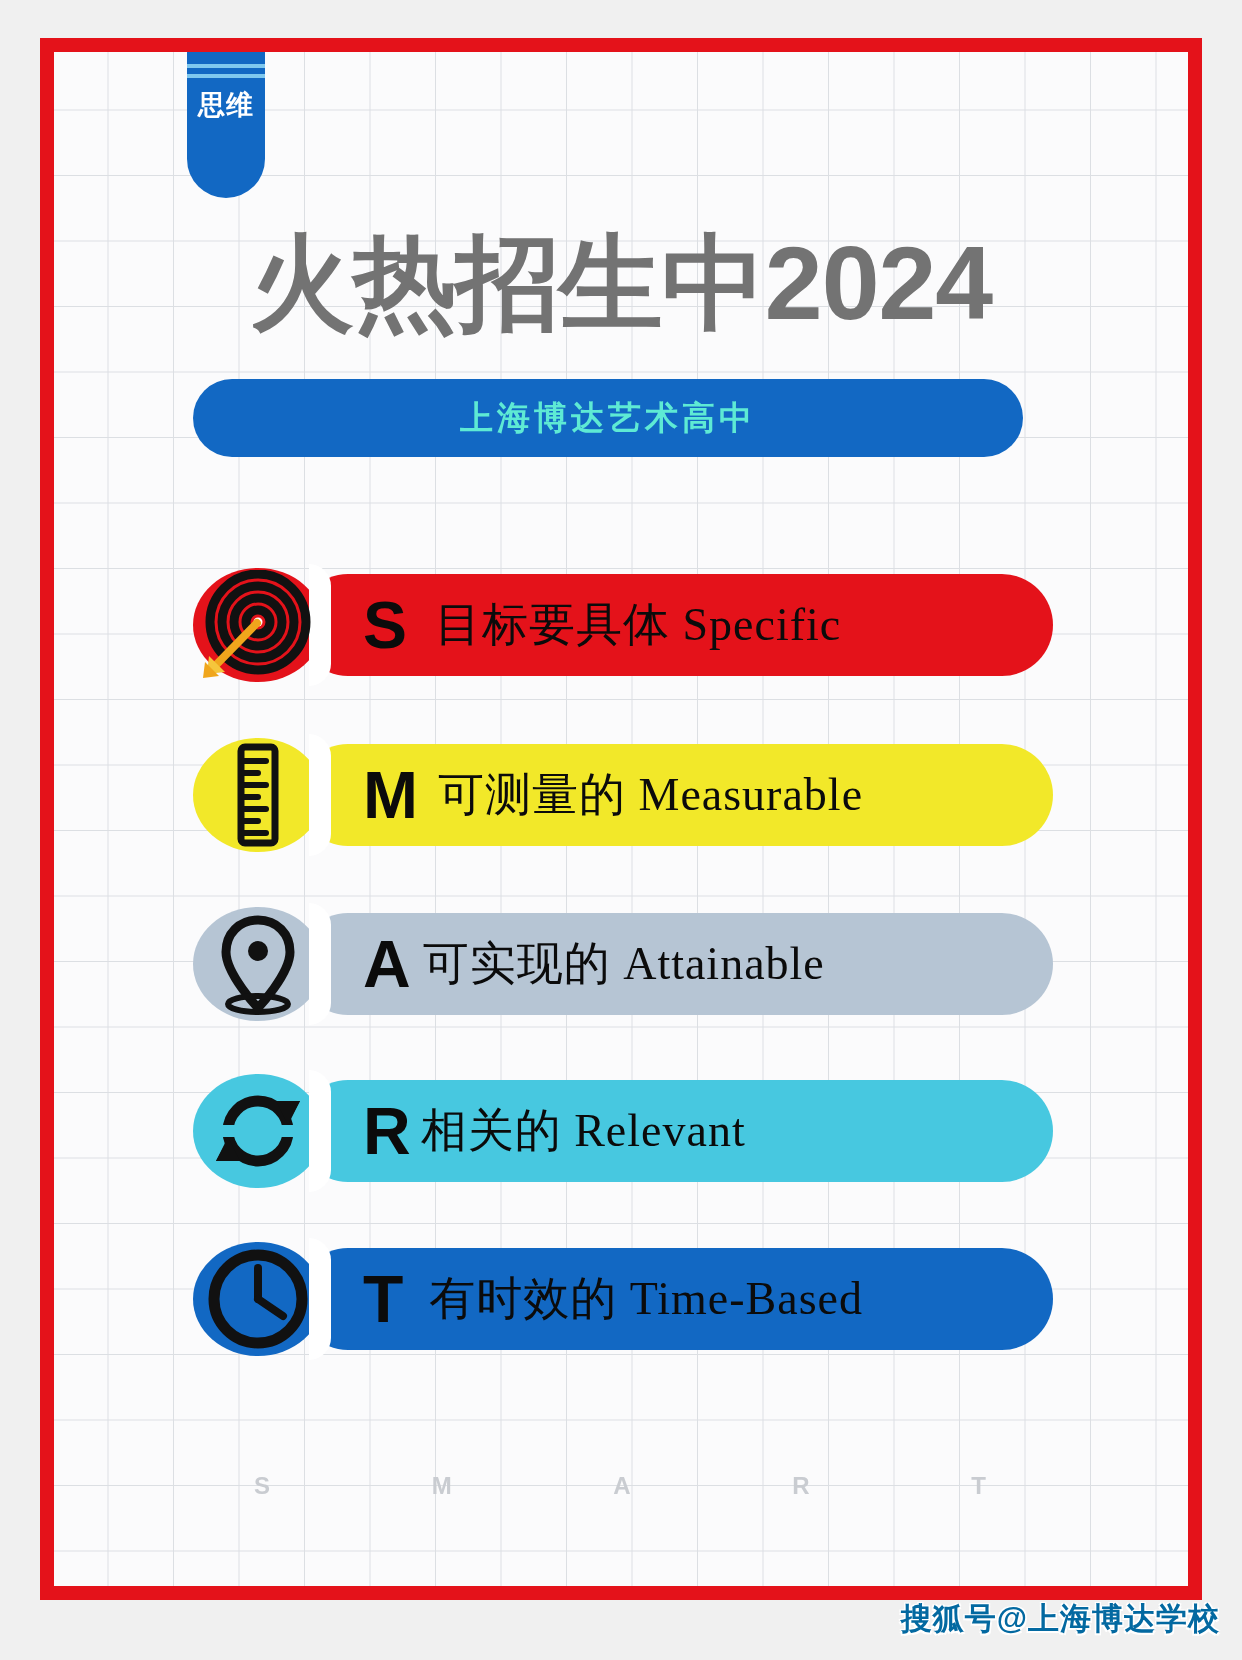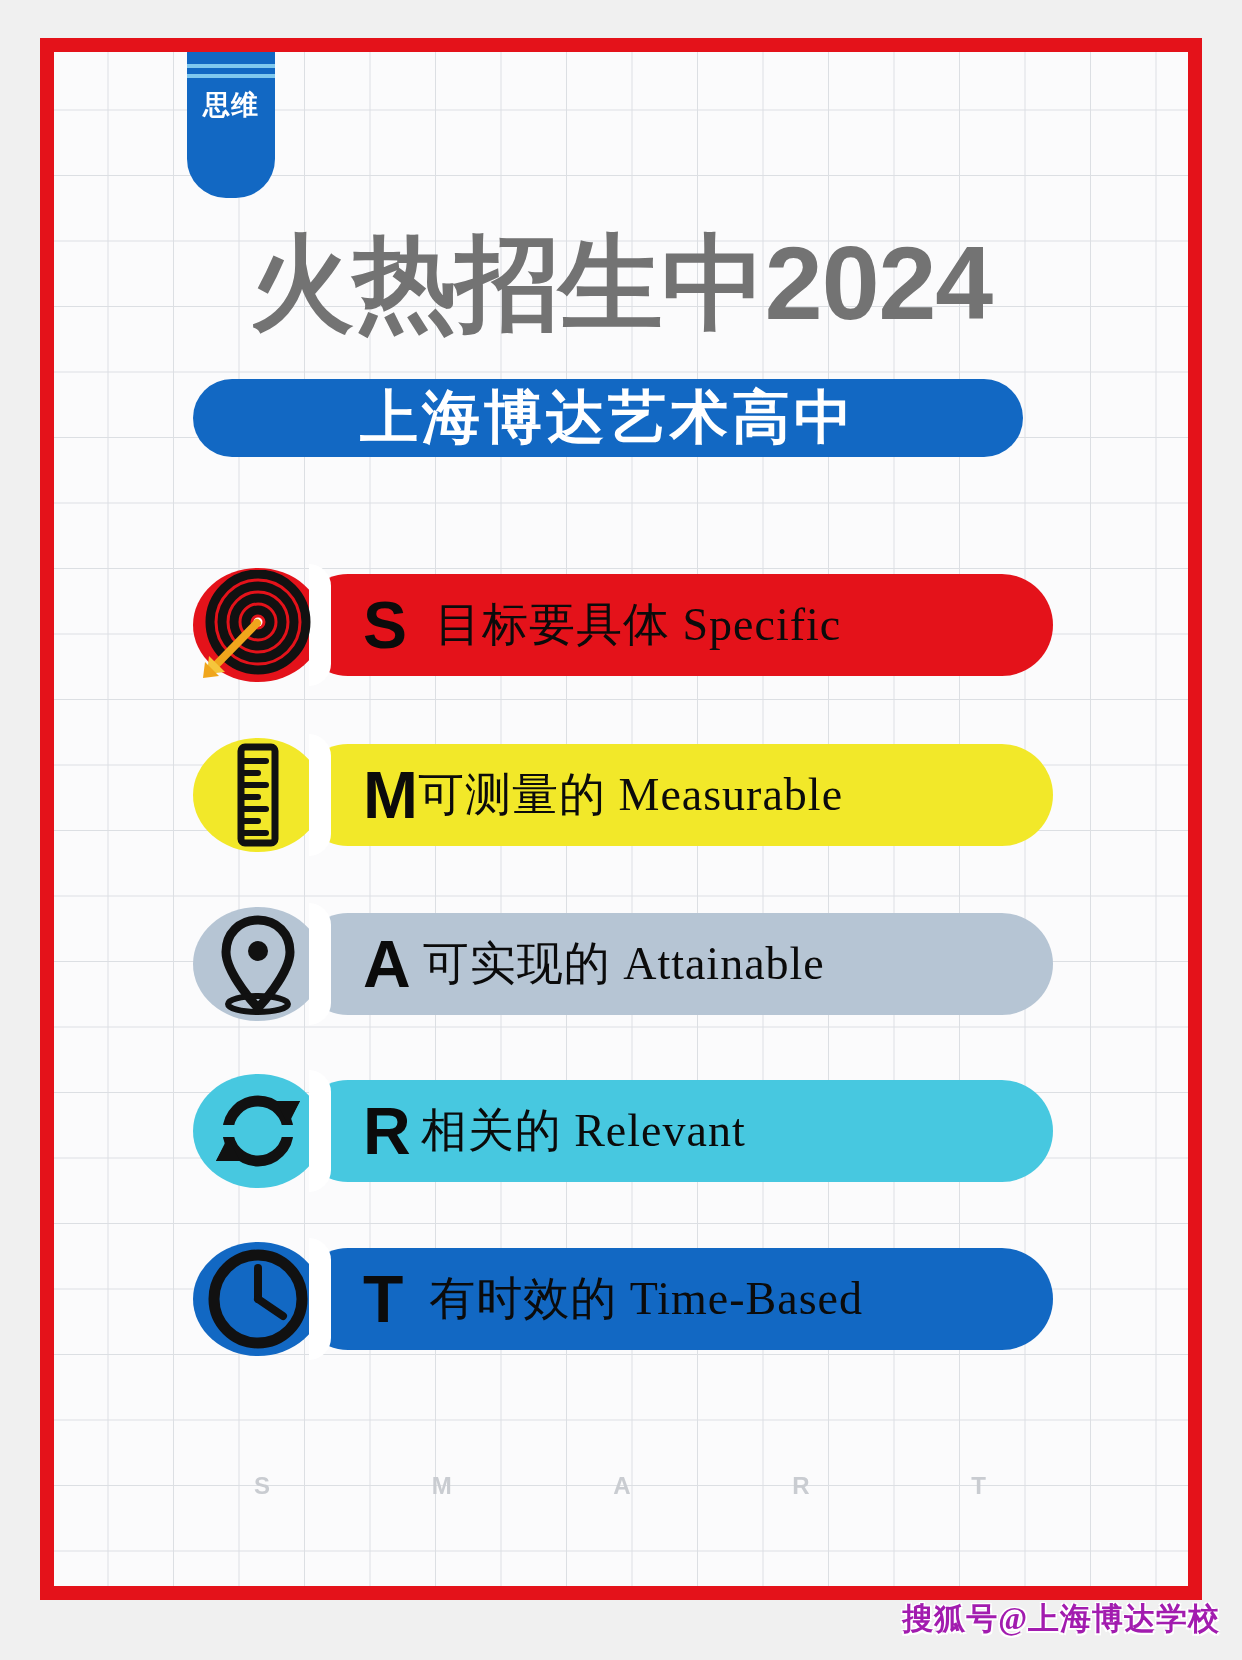--- a/index.html
+++ b/index.html
@@ -25,21 +25,21 @@
     background-image:
       linear-gradient(to right,#dcdfe3 1px,transparent 1px),
       linear-gradient(to bottom,#dcdfe3 1px,transparent 1px);
     background-size:65.5px 65.5px;
     background-position:-12px -8px;
   }
 
   
   .tab{
     position:absolute;left:133px;top:0;
-    width:88px;height:146px;
+    width:78px;height:146px;
     background:#1268c3;
     border-radius:0 0 39px 39px;
     z-index:40;
     overflow:hidden;
   }
   .tab .stripe{
     position:absolute;left:0;right:0;height:4px;background:#7fc8ee;
   }
   .tab .stripe.s1{top:12px;}
   .tab .stripe.s2{top:22px;}
@@ -62,21 +62,21 @@
   }
 
   .subtitle-pill{
     position:absolute;left:139px;top:327px;
     width:830px;height:78px;
     background:#1268c3;
     border-radius:39px;
     display:flex;align-items:center;justify-content:center;
   }
   .subtitle-pill .txt{
-    color:#ffffff;font-size:58px;font-weight:700;letter-spacing:4px;
+    color:#5eead4;font-size:33px;font-weight:700;letter-spacing:4px;
     white-space:nowrap;
   }
 
   
   .rows{position:absolute;left:0;top:0;right:0;bottom:0;}
   .row{
     position:absolute;left:139px;
     width:860px;height:114px;
   }
   .row .bar{
@@ -111,46 +111,45 @@
   }
 
   .row.r-s{top:516px;}
   .row.r-m{top:686px;}
   .row.r-a{top:855px;}
   .row.r-r{top:1022px;}
   .row.r-t{top:1190px;}
 
   
   .row.r-s .label{margin-left:28px;}
-  .row.r-m .label{margin-left:0;}
+  .row.r-m .label{margin-left:20px;}
   .row.r-t .label{margin-left:26px;}
   .row.r-r .label{margin-left:10px;}
   .row.r-a .label{margin-left:12px;}
 
   
   .ico{display:block;}
 
   
   .smart-foot{
     position:absolute;left:200px;right:200px;top:1420px;
     display:flex;justify-content:space-between;
     color:#c9ccd1;font-size:24px;font-weight:600;letter-spacing:2px;
   }
 
   
   .watermark{
     position:absolute;right:22px;bottom:20px;
     font-size:31px;font-weight:700;
-    color:#a21caf;
+    color:#0369a1;
     letter-spacing:1px;
     text-shadow:
        1.5px 1.5px 0 #ffffff, -1.5px -1.5px 0 #ffffff,
        1.5px -1.5px 0 #ffffff, -1.5px 1.5px 0 #ffffff;
     white-space:nowrap;
-    font-family:Liberation Serif, serif;
   }
 </style>
 </head>
 <body>
 
 <div class="poster">
   <div class="grid-bg"></div>
 
   <div class="content">
 

